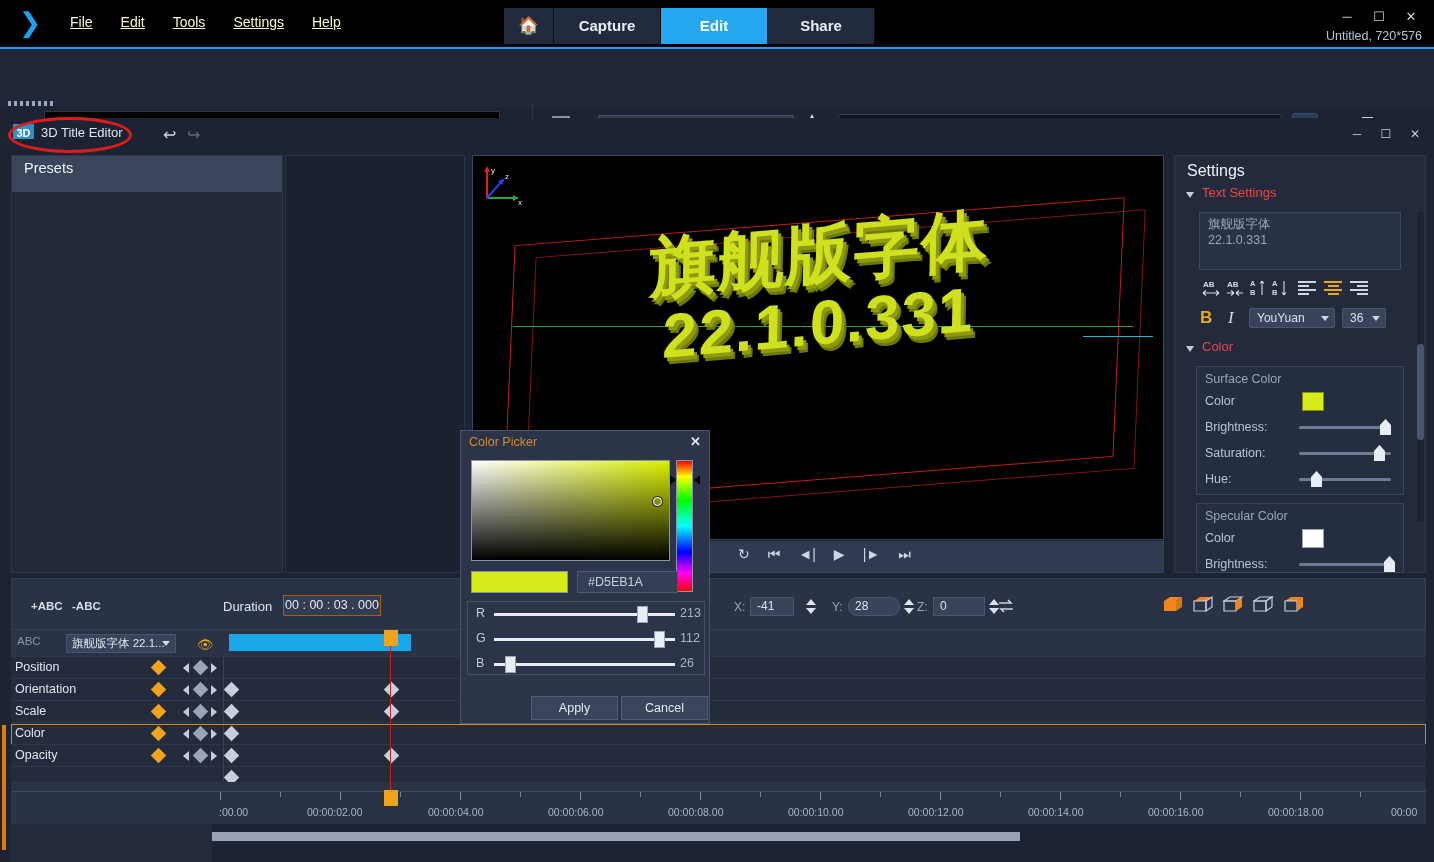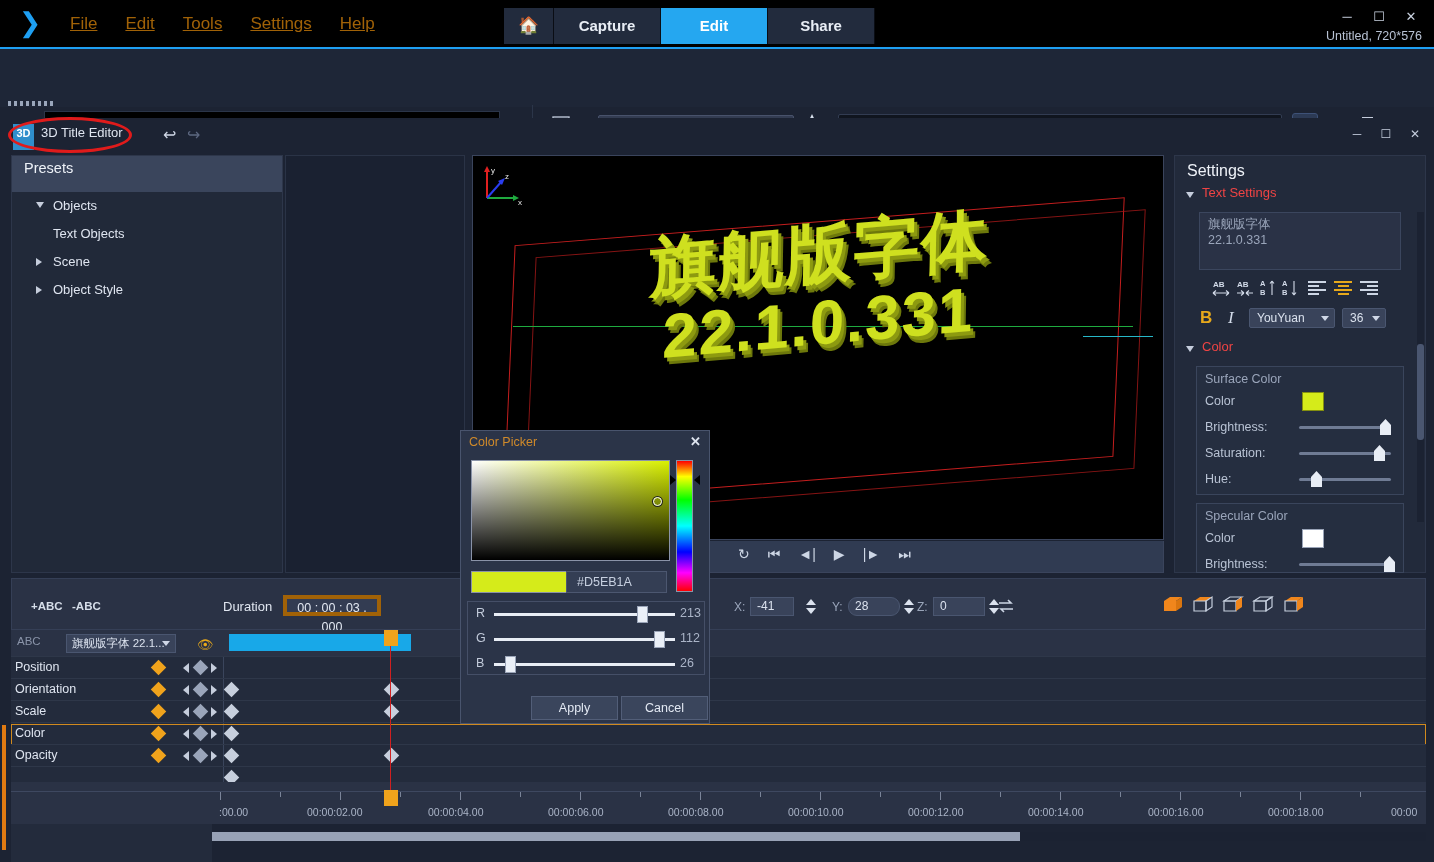--- a/index.html
+++ b/index.html
@@ -17,21 +17,21 @@
     position: absolute; left: 0; top: 0; width: 1434px; height: 49px;
     background: #000000;
   }
   .logo {
     position: absolute; left: 14px; top: 8px; width: 32px; height: 30px;
     color: #1e9ff2; font-size: 27px; font-weight: bold; line-height: 30px;
     text-align: center; font-family: "DejaVu Sans", sans-serif;
   }
   .menu-items { position: absolute; left: 56px; top: 10px; display: flex; }
   .menu-item {
-    color: #a16207; font-size: 17px; padding: 4px 14px; cursor: default;
+    color: #fef9c3; font-size: 14px; padding: 4px 14px; cursor: default;
   }
   .menu-item u { text-decoration: underline; }
   .mainTabs {
     position: absolute; left: 504px; top: 8px; height: 36px; display: flex;
   }
   .mtab {
     width: 107px; height: 36px; line-height: 36px; text-align: center;
     color: #e9eef6; font-size: 15px; font-weight: bold; background: #222b3d;
     border-right: 1px solid #0a0d14; cursor: default;
   }
@@ -106,21 +106,21 @@
   .bar2-strip .seg { position: absolute; top: 0; width: 1px; height: 10px; background: #2b3549; }
   .scroll-sq { position: absolute; right: 6px; top: 108px; width: 10px; height: 10px; background: #3d4860; }
 
   
   .editor {
     position: absolute; left: 0; top: 118px; width: 1434px; height: 744px;
     background: #1c2333;
   }
   .ed-header { position: absolute; left: 0; top: 0; width: 1434px; height: 34px; background: #1c2333; }
   .ed-badge {
-    position: absolute; left: 13px; top: 6px; width: 21px; height: 26px; background: #2f8ecb;
+    position: absolute; left: 13px; top: 6px; width: 21px; height: 15px; background: #2f8ecb;
     color: #fff; font-size: 11px; font-weight: bold; text-align: center; line-height: 19px;
   }
   .ed-title { position: absolute; left: 41px; top: 7px; color: #dfe5f0; font-size: 13px; }
   .ed-undo { position: absolute; left: 163px; top: 7px; color: #cfd7e6; font-size: 16px; }
   .ed-redo { position: absolute; left: 187px; top: 7px; color: #5c6780; font-size: 16px; }
   .ed-wctrl { position: absolute; right: 6px; top: 6px; display: flex; gap: 3px; }
   .ed-wbtn { width: 26px; height: 21px; line-height: 21px; text-align: center; color: #c4cddd; font-size: 12px; }
   .red-ellipse {
     position: absolute; left: 8px; top: 117px; width: 124px; height: 36px;
     border: 3.5px solid #e01b1b; border-radius: 50%; pointer-events: none; z-index: 40;
@@ -186,21 +186,21 @@
   .s-head { position: absolute; left: 12px; top: 6px; color: #eef2f8; font-size: 16px; }
   .sect-label { position: absolute; color: #ef4444; font-size: 13px; }
   .sect-arw { position: absolute; width: 0; height: 0;
     border-left: 4.5px solid transparent; border-right: 4.5px solid transparent; border-top: 6px solid #c5cddc; }
   .textbox {
     position: absolute; left: 1199px; top: 212px; width: 202px; height: 58px;
     background: #2a3246; border: 1px solid #3b465e;
   }
   .textbox div { color: #9aa5ba; font-size: 12.5px; padding-left: 8px; line-height: 16px; }
   .textbox div:first-child { padding-top: 3px; }
-  .fmt-row { position: absolute; left: 1200px; top: 278px; width: 200px; height: 22px; margin-left: 10px; }
+  .fmt-row { position: absolute; left: 1200px; top: 278px; width: 200px; height: 22px; }
   .align-ic { position: absolute; width: 18px; height: 14px; }
   .align-ic i { display: block; height: 2px; margin-bottom: 2px; background: #cdd6e5; }
   .align-ic.active i { background: #e8a91b; }
   .bi-row { position: absolute; left: 1200px; top: 308px; }
   .bold-b { position: absolute; left: 0; top: 0; color: #e8a91b; font-size: 17px; font-weight: bold; }
   .ital-i { position: absolute; left: 28px; top: 0; color: #d3dbe9; font-size: 17px; font-style: italic; font-family: "Liberation Serif", serif; }
   .sel {
     position: absolute; height: 20px; background: #39435a; border: 1px solid #4a5670; border-radius: 2px;
   }
   .sel span { position: absolute; left: 7px; top: 2px; color: #dbe2ee; font-size: 12px; }
@@ -238,21 +238,21 @@
   }
   .hue-strip {
     position: absolute; left: 215px; top: 29px; width: 17px; height: 132px;
     background: linear-gradient(to bottom, #ff0000 0%, #ffff00 12%, #00ff00 30%, #00ffff 50%, #0000ff 70%, #ff00ff 86%, #ff0000 100%);
     border: 1px solid #8a93a8;
   }
   .hue-mk-l, .hue-mk-r { position: absolute; top: 44px; width: 0; height: 0; }
   .hue-mk-l { left: 209px; border-top: 5px solid transparent; border-bottom: 5px solid transparent; border-left: 6px solid #000; }
   .hue-mk-r { left: 233px; border-top: 5px solid transparent; border-bottom: 5px solid transparent; border-right: 6px solid #000; }
   .cp-swatch { position: absolute; left: 10px; top: 140px; width: 97px; height: 22px; border: 1px solid #8a93a8; }
-  .cp-hexbox { position: absolute; left: 105px; top: 140px; width: 101px; height: 22px; background: #343e54; border: 1px solid #4c5770; }
+  .cp-hexbox { position: absolute; left: 116px; top: 140px; width: 101px; height: 22px; background: #343e54; border: 1px solid #4c5770; }
   .cp-hexbox span { position: absolute; left: 10px; top: 3px; color: #c7d0e0; font-size: 12.5px; }
   .rgb-block { position: absolute; left: 6px; top: 170px; width: 238px; height: 74px;
     background: #2b3448; border: 1px solid #454f67; }
   .rgb-row { position: absolute; left: 0; width: 238px; height: 24px; }
   .rgb-row .lab { position: absolute; left: 8px; top: 3px; color: #c2cbdb; font-size: 12.5px; }
   .rgb-row .track { position: absolute; left: 26px; top: 10px; width: 181px; height: 3px; background: #e8edf5; }
   .rgb-row .knob { position: absolute; top: 3px; width: 11px; height: 17px; background: #eaeff7; border: 1px solid #9aa4b8; }
   .rgb-row .val { position: absolute; left: 212px; top: 3px; width: 30px; color: #aab4c7; font-size: 12.5px; text-align: left; }
   .cp-btn {
     position: absolute; top: 265px; width: 87px; height: 24px; background: #3a455c;
@@ -261,21 +261,21 @@
 
   
   .tl-top {
     position: absolute; left: 11px; top: 578px; width: 1415px; height: 52px;
     background: #2a3245; border: 1px solid #353f56;
   }
   .abc-btn { position: absolute; color: #d6dee9; font-size: 11.5px; font-weight: bold; top: 21px; }
   .dur-label { position: absolute; left: 211px; top: 20px; color: #e1e7f1; font-size: 13px; }
   .dur-val {
     position: absolute; left: 271px; top: 16px; width: 98px; height: 21px;
-    background: #333c52; border: 4px solid #a16207; color: #e1e7f1; font-size: 12.5px;
+    background: #333c52; border: 1px solid #a16207; color: #e1e7f1; font-size: 12.5px;
     text-align: center; line-height: 19px;
   }
   .xyz { position: absolute; top: 18px; }
   .xyz-lab { position: absolute; color: #9aa5ba; font-size: 12px; top: 3px; }
   .xyz-in { position: absolute; height: 19px; background: #39435a; border: 1px solid #4a5670;
     color: #dbe2ee; font-size: 12px; padding-left: 6px; line-height: 17px; }
   .spin { position: absolute; width: 13px; height: 19px; }
   .spin .up, .spin .dn { position: absolute; left: 2px; width: 0; height: 0; }
   .spin .up { top: 2px; border-left: 5px solid transparent; border-right: 5px solid transparent; border-bottom: 6px solid #dbe2ee; }
   .spin .dn { bottom: 2px; border-left: 5px solid transparent; border-right: 5px solid transparent; border-top: 6px solid #dbe2ee; }
@@ -418,37 +418,20 @@
         <div class="ed-wbtn">─</div>
         <div class="ed-wbtn">☐</div>
         <div class="ed-wbtn">✕</div>
       </div>
     </div>
   </div>
   <div class="red-ellipse"></div>
 
   <div class="presets">
     <div class="presets-head">Presets</div>
-    <div class="tree">
-      <div class="tnode">
-        <span class="arw down"></span>
-        <span>Objects</span>
-      </div>
-      <div class="tnode">
-        <span>Text Objects</span>
-      </div>
-      <div class="tnode">
-        <span class="arw right"></span>
-        <span>Scene</span>
-      </div>
-      <div class="tnode">
-        <span class="arw right"></span>
-        <span>Object Style</span>
-      </div>
-    </div>
   </div>
   <div class="midpanel"></div>
 
   <div class="preview">
     <svg class="axes" viewBox="0 0 46 42">
       <line x1="6" y1="34" x2="6" y2="6" stroke="#e02020" stroke-width="2"></line>
       <polygon points="6,2 3,8 9,8" fill="#e02020"></polygon>
       <text x="10" y="9" fill="#e8e8e8" font-size="8" font-family="Liberation Sans">y</text>
       <line x1="6" y1="34" x2="34" y2="34" stroke="#1faa3f" stroke-width="2"></line>
       <polygon points="38,34 32,31 32,37" fill="#1faa3f"></polygon>

